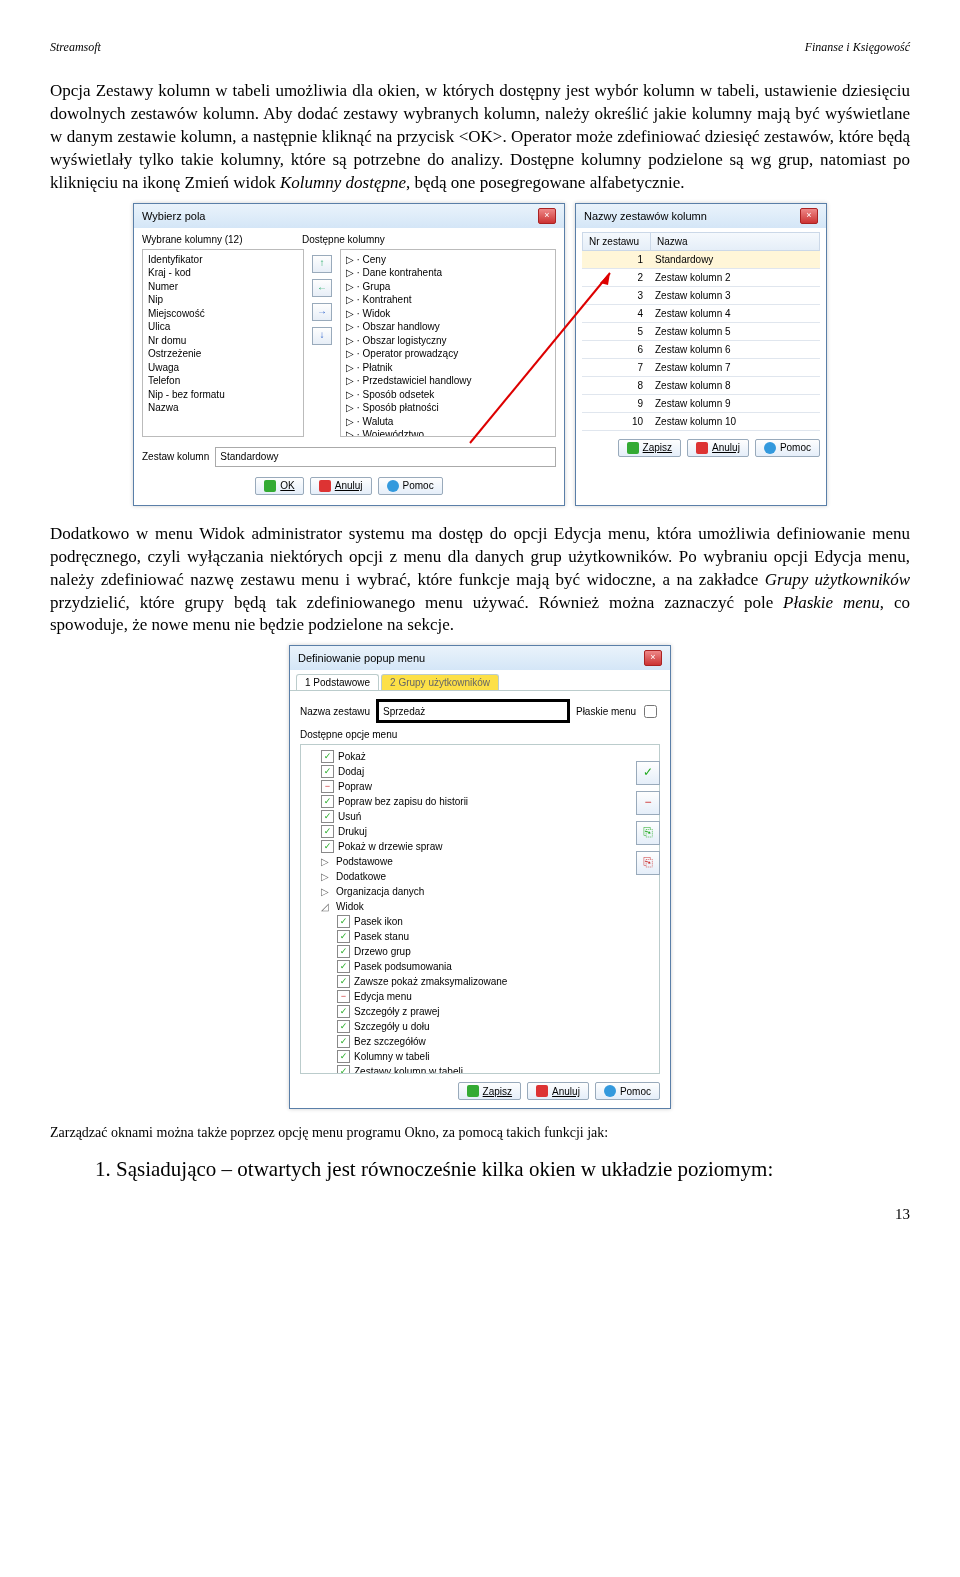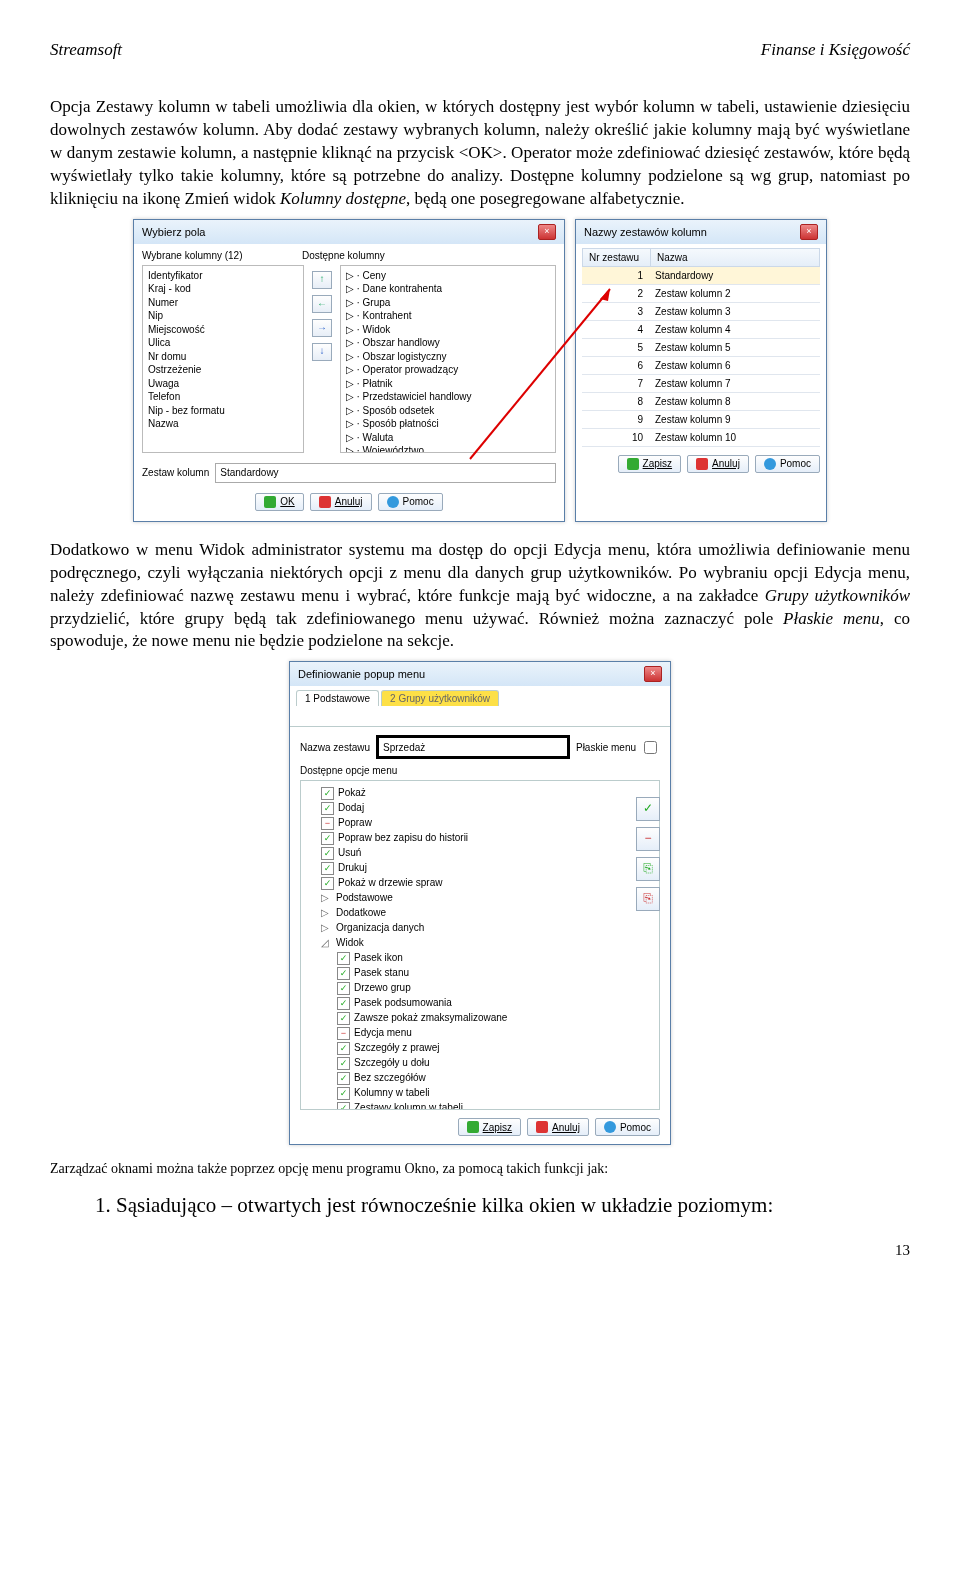--- a/index.html
+++ b/index.html
@@ -3,21 +3,21 @@
 <meta charset="utf-8">
 <style>
   body {
     margin: 0;
     font-family: "Times New Roman", serif;
     background: #fff;
     width: 960px;
     color: #000;
   }
   .page { padding: 40px 50px 30px 50px; }
-  .header { display: flex; justify-content: space-between; font-style: italic; font-size: 17px; margin-bottom: 36px; }
+  .header { display: flex; justify-content: space-between; font-style: italic; font-size: 12px; margin-bottom: 25px; }
   .para { font-size: 17px; line-height: 1.35; text-align: justify; margin-bottom: 8px; }
   .para .italic { font-style: italic; }
   .images { display: flex; justify-content: center; gap: 10px; margin: 8px 0 15px 0; }
   .win { border: 1px solid #5a7fa8; background: #fff; font-family: Tahoma, sans-serif; font-size: 10px; color: #000; box-shadow: 0 0 4px rgba(0,0,0,.2); }
   .win-title { background: linear-gradient(#eaf3fb,#d4e6f7); padding: 4px 8px; font-size: 11px; display: flex; justify-content: space-between; align-items: center; }
   .win-close { width: 16px; height: 14px; background: linear-gradient(#e88,#c33); border: 1px solid #a22; border-radius: 2px; color: #fff; font-size: 9px; text-align: center; line-height: 12px; }
   .win1 { width: 430px; }
   .win1-body { padding: 6px 8px 10px 8px; }
   .col-headers { display: flex; gap: 10px; font-size: 10px; margin-bottom: 4px; }
   .col-headers > div:first-child { width: 150px; }
@@ -46,27 +46,27 @@
   .grid-row > div { padding: 3px 6px; }
   .grid-row > div:first-child { width: 55px; text-align: right; }
   .grid-row > div:last-child { flex: 1; }
   .grid-row.sel { background: #fff6d8; }
   .arrow-svg { position: absolute; pointer-events: none; }
 
   .win3 { width: 380px; margin: 6px auto 15px auto; }
   .win3 .tabs { display: flex; padding: 4px 16px 0 6px; font-size: 10px; }
   .tab { border: 1px solid #bcc; border-bottom: none; padding: 2px 8px; background: #fff; margin-right: 2px; border-radius: 3px 3px 0 0; }
   .tab.inactive { background: #fde047; color: #666; }
-  .win3-body { border-top: 1px solid #bcc; padding: 8px 10px; margin-top: 20px; }
+  .win3-body { border-top: 1px solid #bcc; padding: 8px 10px; }
   .form-row { display: flex; align-items: center; gap: 6px; font-size: 10px; margin-bottom: 6px; }
   .form-row input[type=text] { flex: 1; height: 18px; border: 3px solid #000000; padding: 0 4px; font-size: 10px; }
   .flat-check { margin-left: auto; display: flex; gap: 4px; align-items: center; }
   .sectionlbl { font-size: 10px; margin: 4px 0; }
   .tree { border: 1px solid #bcc; padding: 4px 6px; font-size: 10px; line-height: 1.5; height: 320px; overflow: hidden; }
-  .tree-item { display: flex; align-items: flex-end; gap: 4px; }
+  .tree-item { display: flex; align-items: center; gap: 4px; }
   .tree .lvl1 { padding-left: 14px; }
   .tree .lvl2 { padding-left: 30px; }
   .tbox { width: 11px; height: 11px; border: 1px solid #888; display: inline-block; background: #fff; text-align: center; font-size: 9px; line-height: 10px; color: #2a2; }
   .tbox.checked::before { content: "✓"; }
   .tbox.off { color: #c33; }
   .tbox.off::before { content: "−"; }
   .side-btns { position: absolute; right: 10px; top: 70px; display: flex; flex-direction: column; gap: 6px; }
   .side-btn { width: 22px; height: 22px; border: 1px solid #9ab; background: linear-gradient(#fefefe,#e5eef9); font-size: 12px; text-align: center; line-height: 20px; }
   .win3-wrap { position: relative; }
 

